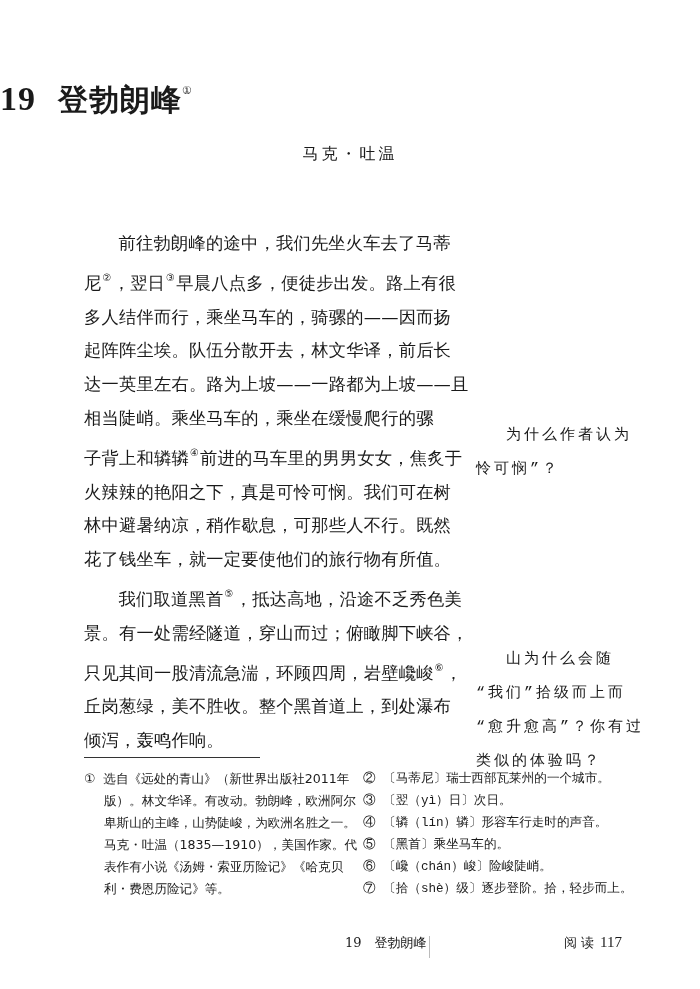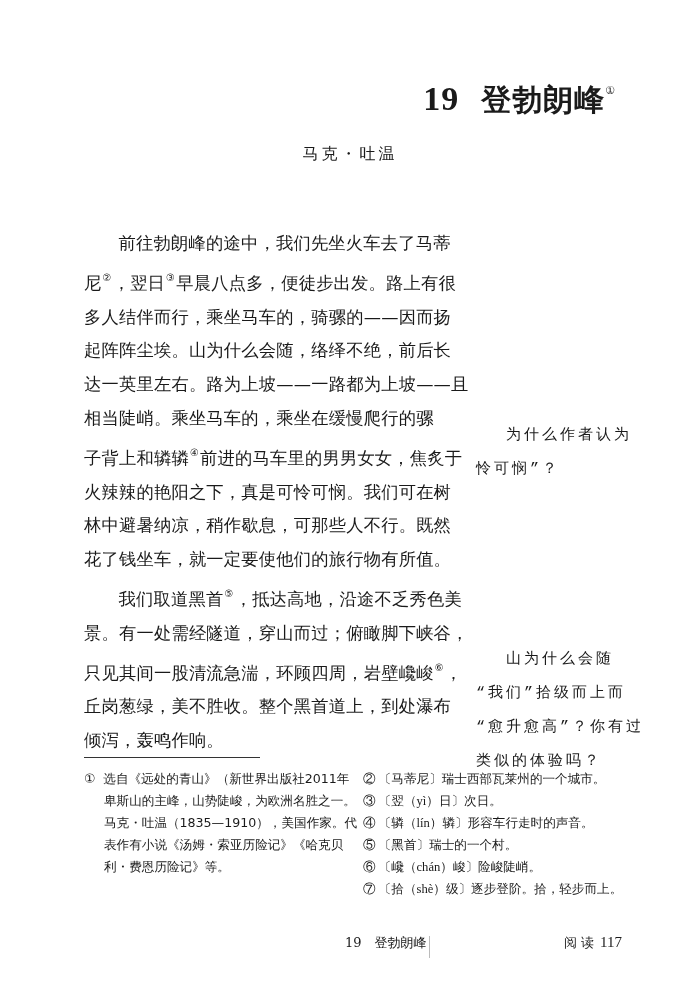--- a/index.html
+++ b/index.html
@@ -3,21 +3,21 @@
 <meta charset="utf-8">
 <style>
   html, body { margin: 0; padding: 0; background: #ffffff; }
   body {
     width: 700px; height: 989px; position: relative; overflow: hidden;
     color: #1a1a1a;
     font-family: "DejaVu Serif", "Liberation Serif", serif;
   }
   .title {
     position: absolute; left: 0; width: 616px; top: 80px;
-    text-align: right; font-size: 30px; font-weight: bold; letter-spacing: 1px;
+    text-align: left; font-size: 30px; font-weight: bold; letter-spacing: 1px;
     font-family: "DejaVu Serif", serif;
   }
   .title .num { margin-right: 22px; font-family: "Liberation Serif", serif; font-size: 34px; }
   .title sup { font-size: 11px; font-weight: normal; vertical-align: 16px; }
   .author {
     position: absolute; left: 0; width: 700px; top: 144px;
     text-align: center; font-size: 16px; letter-spacing: 3px;
   }
   .body-text {
     position: absolute; left: 84px; top: 227px; width: 376px;
@@ -41,21 +41,21 @@
   .footnotes-left {
     position: absolute; left: 84px; top: 768px; width: 290px;
     font-size: 12.6px; line-height: 22px;
     font-family: "DejaVu Sans", sans-serif;
   }
   .footnotes-left .line { display: block; white-space: nowrap; }
   .footnotes-left .cont { padding-left: 20px; }
   .footnotes-right {
     position: absolute; left: 363px; top: 768px; width: 300px;
     font-size: 12.6px; line-height: 22px;
-    font-family: Liberation Serif, serif;
+    font-family: Liberation Mono, monospace;
   }
   .footnotes-right .line { display: block; white-space: nowrap; }
   .footer {
     position: absolute; top: 934px; left: 0; width: 599px; height: 20px;
     font-size: 13px;
     text-align: right;
   }
   .footer .running { position: absolute; left: 345px; }
   .footer .sep {
     position: absolute; left: 429px; top: 2px; width: 1px; height: 22px; background: #bbb;
@@ -70,21 +70,21 @@
   <span class="num">19</span><span>登勃朗峰</span><sup>①</sup>
 </div>
 <div class="author">马克・吐温</div>
 
 <div class="body-text">
 
   <div>
     <span class="line indent"><span>前往勃朗峰的途中，我们先坐火车去了马蒂</span></span>
     <span class="line"><span>尼</span><sup class="fn">②</sup><span>，翌日</span><sup class="fn">③</sup><span>早晨八点多，便徒步出发。路上有很</span></span>
     <span class="line">多人结伴而行，乘坐马车的，骑骡的——因而扬</span>
-    <span class="line">起阵阵尘埃。山为什么会随，络绎不绝，前后长</span>
+    <span class="line">起阵阵尘埃。队伍分散开去，林文华译，前后长</span>
     <span class="line">达一英里左右。路为上坡——一路都为上坡——且</span>
     <span class="line">相当陡峭。乘坐马车的，乘坐在缓慢爬行的骡</span>
     <span class="line"><span>子背上和辚辚</span><sup class="fn">④</sup><span>前进的马车里的男男女女，焦炙于</span></span>
     <span class="line">火辣辣的艳阳之下，真是可怜可悯。我们可在树</span>
     <span class="line">林中避暑纳凉，稍作歇息，可那些人不行。既然</span>
     <span class="line">花了钱坐车，就一定要使他们的旅行物有所值。</span>
   </div>
 
   <div>
     <span class="line indent"><span>我们取道黑首</span><sup class="fn">⑤</sup><span>，抵达高地，沿途不乏秀色美</span></span>
@@ -106,32 +106,33 @@
   <span class="line">“我们”拾级而上而</span>
   <span class="line">“愈升愈高”？你有过</span>
   <span class="line">类似的体验吗？</span>
 </div>
 
 <div class="divider"></div>
 
 <div class="footnotes-left">
   <div>
     <span class="line"><span>①</span>&nbsp;&nbsp;<span>选自《远处的青山》（新世界出版社2011年</span></span>
+    <span class="line cont">版）。林文华译。有改动。勃朗峰，欧洲阿尔</span>
     <span class="line cont">卑斯山的主峰，山势陡峻，为欧洲名胜之一。</span>
     <span class="line cont">马克・吐温（1835—1910），美国作家。代</span>
     <span class="line cont">表作有小说《汤姆・索亚历险记》《哈克贝</span>
     <span class="line cont">利・费恩历险记》等。</span>
   </div>
 </div>
 
 <div class="footnotes-right">
   <span class="line"><span>②</span>&nbsp;<span>〔马蒂尼〕瑞士西部瓦莱州的一个城市。</span></span>
   <span class="line"><span>③</span>&nbsp;<span>〔翌（yì）日〕次日。</span></span>
   <span class="line"><span>④</span>&nbsp;<span>〔辚（lín）辚〕形容车行走时的声音。</span></span>
-  <span class="line"><span>⑤</span>&nbsp;<span>〔黑首〕瑞士的一个村。</span></span>
+  <span class="line"><span>⑤</span>&nbsp;<span>〔黑首〕乘坐马车的。</span></span>
   <span class="line"><span>⑥</span>&nbsp;<span>〔巉（chán）峻〕险峻陡峭。</span></span>
   <span class="line"><span>⑦</span>&nbsp;<span>〔拾（shè）级〕逐步登阶。拾，轻步而上。</span></span>
 </div>
 
 <div class="footer">
   <span class="running">19　登勃朗峰</span>
   <span class="sep"></span>
   <span class="section">阅读</span>
   <span class="page">117</span>
 </div>

